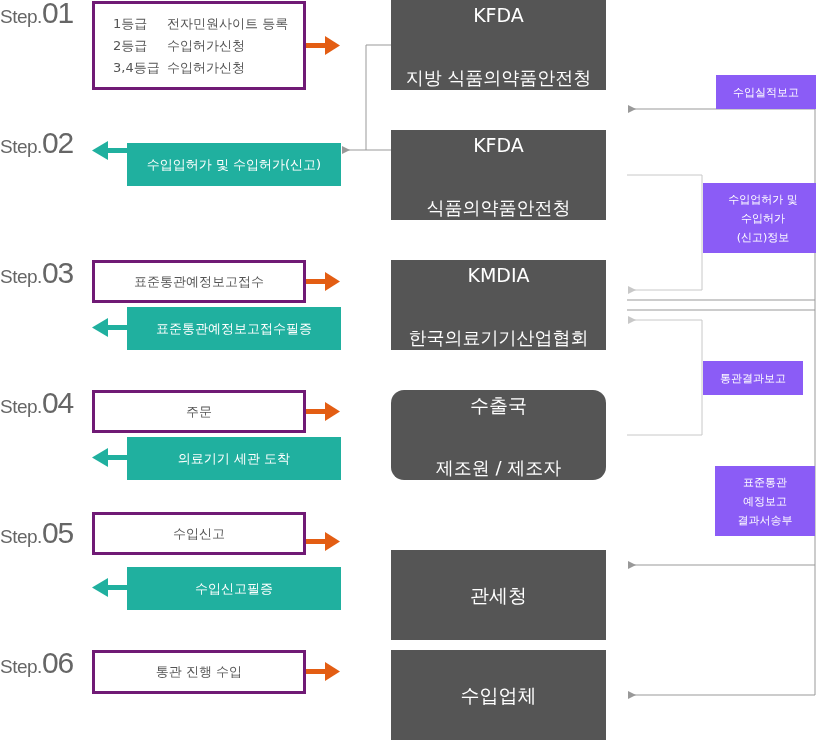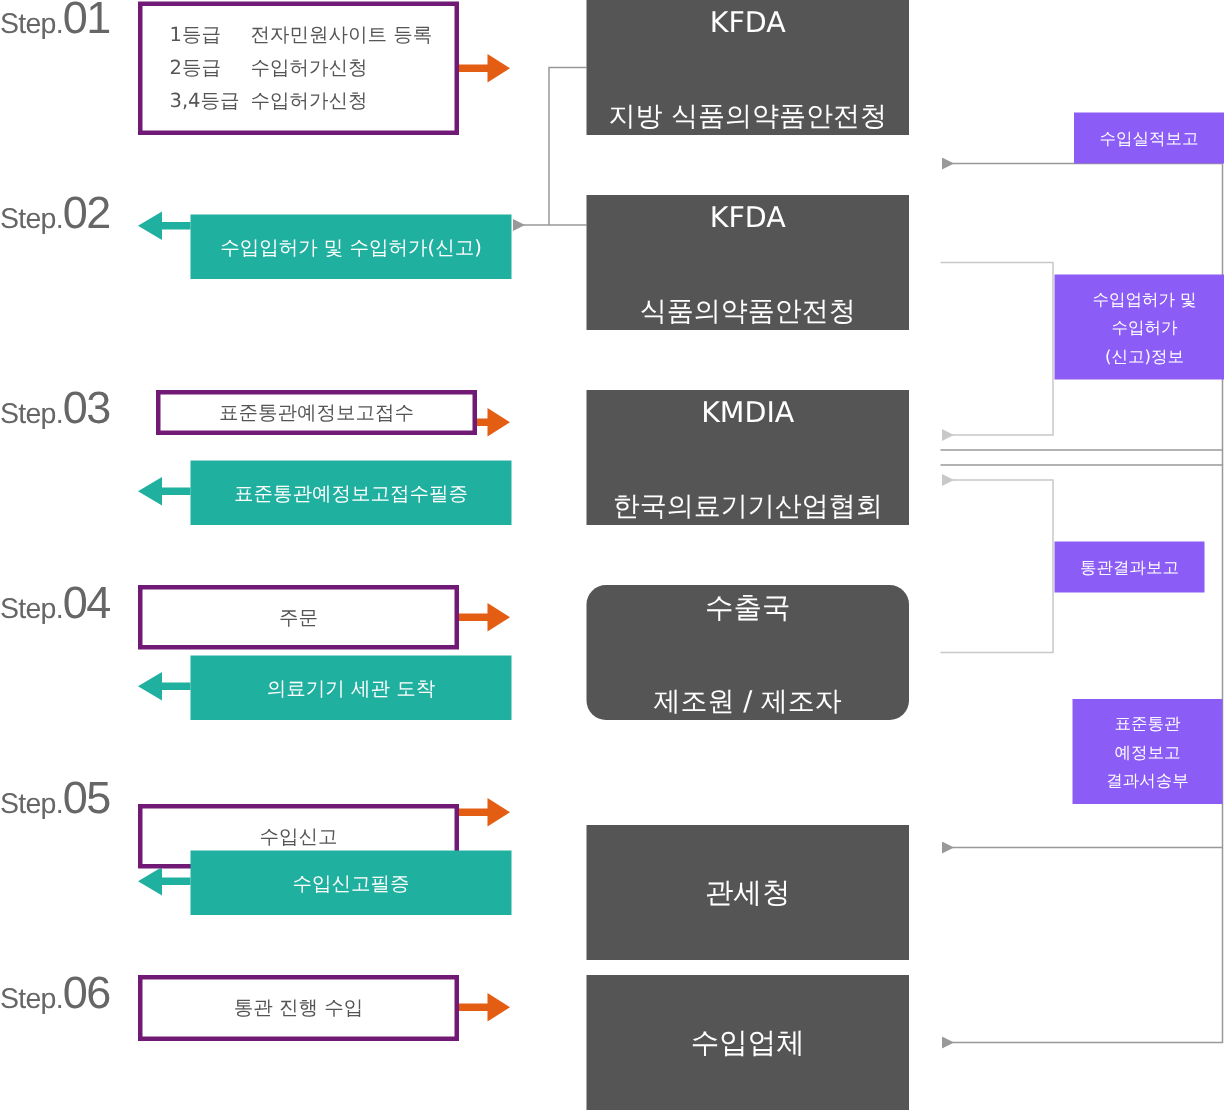--- a/index.html
+++ b/index.html
@@ -112,23 +112,23 @@
         <span class="g">2등급</span>
         <span>수입허가신청</span>
       </div>
     <div class="grade-row">
         <span class="g">3,4등급</span>
         <span>수입허가신청</span>
       </div>
   </div>
 </div>
 
-<div class="abs obox" style="left:104px; top:260px; width:214px; height:30px;text-align:right;">표준통관예정보고접수</div>
+<div class="abs obox" style="left:92px; top:260px; width:214px; height:43px;text-align:right;">표준통관예정보고접수</div>
 <div class="abs obox" style="left:92px; top:390px; width:214px; height:43px;">주문</div>
-<div class="abs obox" style="left:92px; top:536px; width:214px; height:43px;">수입신고</div>
+<div class="abs obox" style="left:92px; top:512px; width:214px; height:43px;">수입신고</div>
 <div class="abs obox" style="left:92px; top:650px; width:214px; height:44px;">통관 진행 수입</div>
 
 <div class="abs tbox" style="left:127px; top:130px; width:214px; height:43px;margin-top:13px;">수입입허가 및 수입허가(신고)</div>
 <div class="abs tbox" style="left:127px; top:307px; width:214px; height:43px;">표준통관예정보고접수필증</div>
 <div class="abs tbox" style="left:127px; top:437px; width:214px; height:43px;">의료기기 세관 도착</div>
 <div class="abs tbox" style="left:127px; top:567px; width:214px; height:43px;">수입신고필증</div>
 
 <div class="abs dbox" style="left:391px; top:0px; width:215px; height:90px;">
   <div class="t1">KFDA</div>
   <div class="t2">지방 식품의약품안전청</div>

